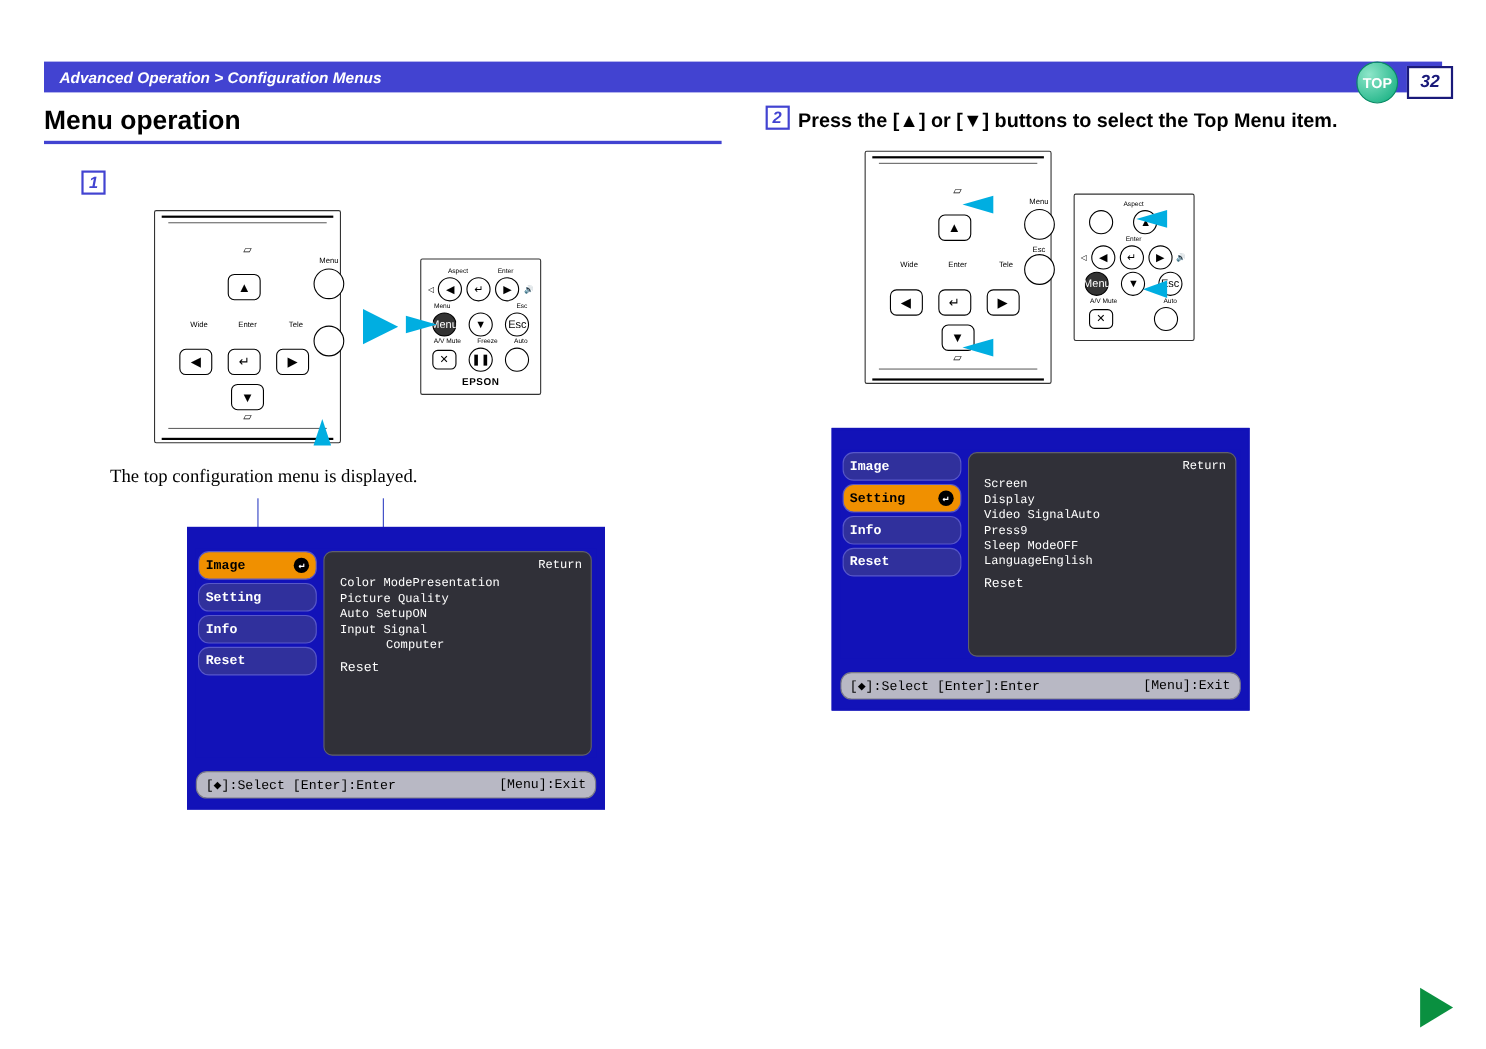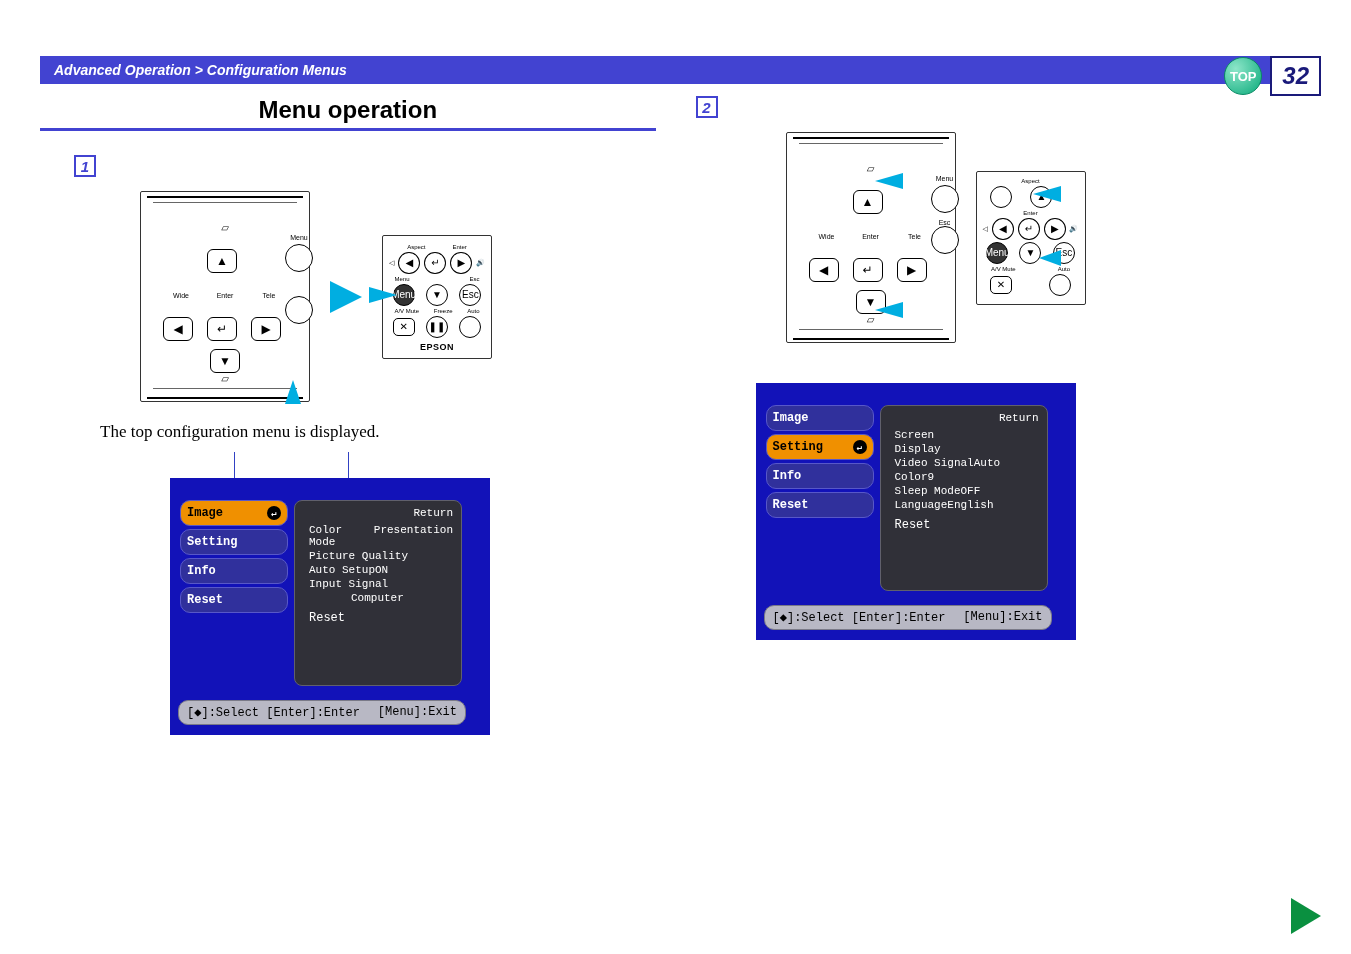--- a/index.html
+++ b/index.html
@@ -39,35 +39,34 @@
     display: flex; align-items: center; justify-content: center;
     color: #fff; font-weight: bold; font-size: 13px;
     border: 1px solid #088a64;
   }
   .page-num-box {
     border: 2px solid #1a1a7a;
     padding: 4px 10px;
     font-weight: bold;
     font-style: italic;
     color: #1a1a7a;
-    font-size: 24px;
+    font-size: 16px;
     background: #fff;
   }
   .columns {
     display: flex;
     gap: 40px;
   }
   .col { flex: 1; }
   .section-title {
     font-size: 24px;
     font-weight: bold;
     border-bottom: 3px solid #4243d1;
     padding-bottom: 4px;
     margin-bottom: 24px;
-    text-align: center;
   }
   .step-row {
     display: flex;
     align-items: flex-start;
     gap: 8px;
     margin-bottom: 14px;
   }
   .step-num {
     width: 22px; height: 22px;
     border: 2px solid #4243d1;
@@ -161,23 +160,23 @@
     display:flex; gap:70px; margin-left:160px;
     font-size:14px; color:#3141c3; margin-bottom:-8px;
   }
   .diagram-labels span{font-family:Arial;}
   
   .osd-wrap{
     margin:8px 0 0 130px;
   }
   .osd-wrap.right{margin-left:60px;}
   .osd {
-    width: 320px;
+    width: 380px;
     background:#1212b8;
-    padding:18px 22px 8px 6px;
+    padding:18px 6px 8px 6px;
     border:2px solid #1212b8;
     position:relative;
   }
   .osd-body{
     display:flex;
     background:#1212b8;
     height:190px;
   }
   .osd-side{
     width:112px;
@@ -404,20 +403,21 @@
             <span>[◆]:Select [Enter]:Enter</span>
             <span>[Menu]:Exit</span>
           </div>
         </div>
       </div>
     </div>
 
     <div class="col">
       <div class="step-row">
         <div class="step-num">2</div>
+        <div class="step-text">Press the [▲] or [▼] buttons to select the Top Menu item.</div>
       </div>
 
       <div class="remote-row" style="margin-left:90px;">
         <div class="remote-panel" style="position:relative;">
           <div class="panel-divider-top"></div>
           <div class="panel-divider-inner"></div>
           <div class="panel-grid">
             <span></span>
               <span class="keystone-icon">▱</span>
               <span></span>
@@ -509,21 +509,21 @@
                   </div>
                   <div class="osd-line">
                     <span class="k">Display</span>
                     <span></span>
                   </div>
                   <div class="osd-line">
                     <span class="k">Video Signal</span>
                     <span>Auto</span>
                   </div>
                   <div class="osd-line">
-                    <span class="k">Color</span>
+                    <span class="k">Press</span>
                     <span>9</span>
                   </div>
                   <div class="osd-line">
                     <span class="k">Sleep Mode</span>
                     <span>OFF</span>
                   </div>
                   <div class="osd-line">
                     <span class="k">Language</span>
                     <span>English</span>
                   </div>

